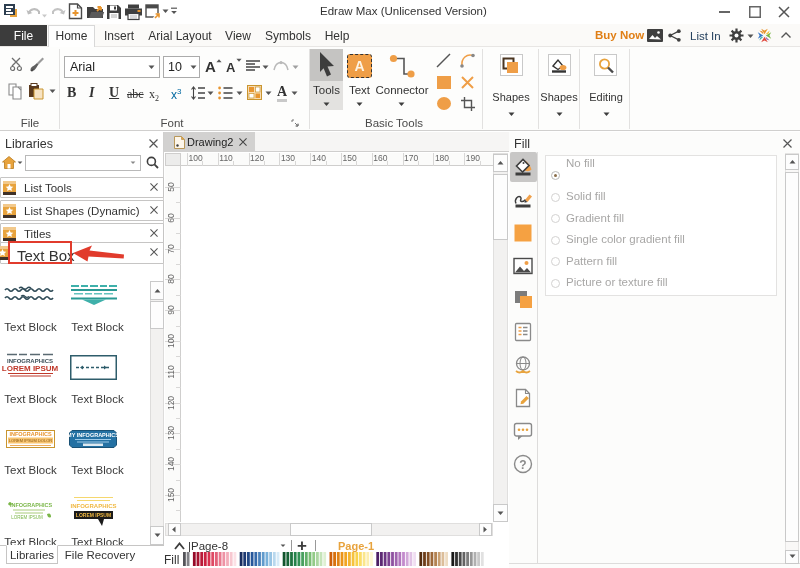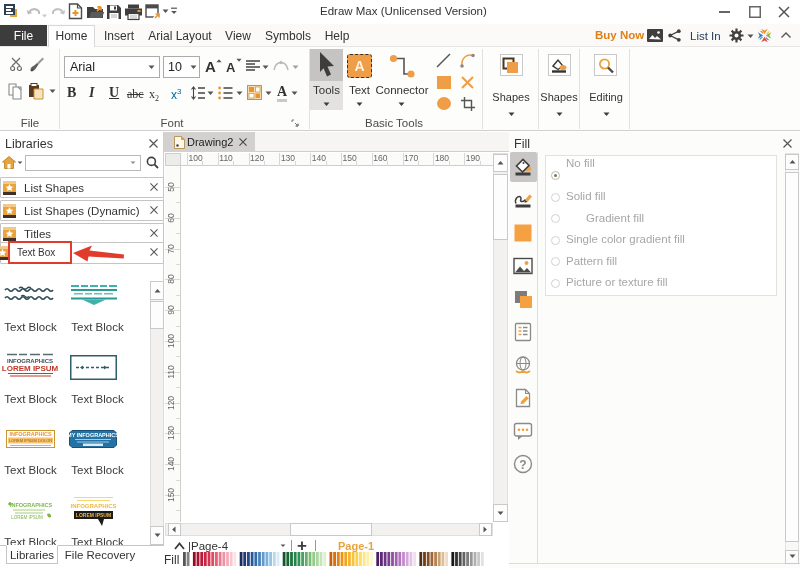--- a/index.html
+++ b/index.html
@@ -312,21 +312,21 @@
 <circle cx="5.4" cy="5.4" r="4" fill="none" stroke="#3f3f3f" stroke-width="1.6"></circle>
 <path d="M8.4 8.4 L12 12" stroke="#3f3f3f" stroke-width="1.8"></path>
   </svg>
 <div class="ab" style="left:0px;top:177px;width:164px;height:21px;background:#fff;border:1px solid #c6c5c4;border-radius:1px;"></div>
 <svg class="ab" style="left:3px;top:181px" width="13" height="14" viewBox="0 0 13 14">
 <rect x="0" y="0" width="13" height="14" fill="#e8a33d"></rect>
 <rect x="0" y="0" width="13" height="3" fill="#f2c98c"></rect>
 <rect x="0" y="11" width="13" height="3" fill="#3f3128"></rect>
 <path d="M6.5 3 l1.2 2.4 2.6 0.3 -1.9 1.8 0.5 2.6 -2.4 -1.3 -2.4 1.3 0.5 -2.6 -1.9 -1.8 2.6 -0.3 z" fill="#fff"></path>
 </svg>
-<div class="tx" style="left:24px;top:182px;font-size:11.5px;color:#333;">List Shapes</div>
+<div class="tx" style="left:24px;top:182px;font-size:11.5px;color:#333;">List Tools</div>
 <svg class="ab" style="left:150px;top:183px" width="8" height="8" viewBox="0 0 9 9">
     <path d="M0.5 0.5 L8.5 8.5 M8.5 0.5 L0.5 8.5" stroke="#555" stroke-width="1.2"></path>
   </svg>
 <div class="ab" style="left:0px;top:200px;width:164px;height:21px;background:#fff;border:1px solid #c6c5c4;border-radius:1px;"></div>
 <svg class="ab" style="left:3px;top:204px" width="13" height="14" viewBox="0 0 13 14">
 <rect x="0" y="0" width="13" height="14" fill="#e8a33d"></rect>
 <rect x="0" y="0" width="13" height="3" fill="#f2c98c"></rect>
 <rect x="0" y="11" width="13" height="3" fill="#3f3128"></rect>
 <path d="M6.5 3 l1.2 2.4 2.6 0.3 -1.9 1.8 0.5 2.6 -2.4 -1.3 -2.4 1.3 0.5 -2.6 -1.9 -1.8 2.6 -0.3 z" fill="#fff"></path>
 </svg>
@@ -345,21 +345,21 @@
 <svg class="ab" style="left:150px;top:229px" width="8" height="8" viewBox="0 0 9 9">
     <path d="M0.5 0.5 L8.5 8.5 M8.5 0.5 L0.5 8.5" stroke="#555" stroke-width="1.2"></path>
   </svg>
 <div class="ab" style="left:0px;top:242px;width:164px;height:22px;background:#fff;border:1px solid #c6c5c4;border-radius:1px;"></div>
 <svg class="ab" style="left:-4px;top:246px" width="13" height="14" viewBox="0 0 13 14">
 <rect x="0" y="0" width="13" height="14" fill="#e8a33d"></rect>
 <rect x="0" y="0" width="13" height="3" fill="#f2c98c"></rect>
 <rect x="0" y="11" width="13" height="3" fill="#3f3128"></rect>
 <path d="M6.5 3 l1.2 2.4 2.6 0.3 -1.9 1.8 0.5 2.6 -2.4 -1.3 -2.4 1.3 0.5 -2.6 -1.9 -1.8 2.6 -0.3 z" fill="#fff"></path>
 </svg>
-<div class="tx" style="left:17px;top:247px;font-size:10px;color:#333;">Text Box</div>
+<div class="tx" style="left:17px;top:247px;font-size:15px;color:#333;">Text Box</div>
 <svg class="ab" style="left:150px;top:248px" width="8" height="8" viewBox="0 0 9 9">
     <path d="M0.5 0.5 L8.5 8.5 M8.5 0.5 L0.5 8.5" stroke="#555" stroke-width="1.2"></path>
   </svg>
 <div class="ab" style="left:8px;top:241px;width:64px;height:23px;border:2.5px solid #e13b2c;"></div>
 <svg class="ab" style="left:72px;top:245px" width="54" height="18" viewBox="0 0 54 18">
 <path d="M1 8 L20 0.5 L17.5 5.5 L52 9.5 L51.7 13.5 L16.5 11.5 L15.5 16.5 Z" fill="#e13b2c"></path>
 </svg>
 <svg class="ab" style="left:5px;top:286px" width="50" height="16" viewBox="0 0 50 16">
 <path d="M0 4 q2 -2.5 4 0 t4 0 t4 0 t4 0 t4 0 t4 0 t4 0 t4 0 t4 0 t4 0 t4 0 t4 0" fill="none" stroke="#2e4a56" stroke-width="1.7"></path>
 <path d="M14 2.2 q2 -2 4 0 t4 0 t4 0" fill="none" stroke="#2e4a56" stroke-width="1.3"></path>
@@ -527,21 +527,21 @@
     <path d="M4.5 0.5 l-3.4 3 3.4 3z" fill="#555"></path>
   </svg>
 <div class="ab" style="left:290px;top:523px;width:82px;height:13px;background:#fdfdfd;border:1px solid #c9c9c9;"></div>
 <div class="ab" style="left:479px;top:523px;width:13px;height:13px;background:#fdfdfd;border:1px solid #c9c9c9;"></div>
 <svg class="ab" style="left:483px;top:526px" width="5" height="7" viewBox="0 0 5 7">
     <path d="M0.5 0.5 l3.4 3 -3.4 3z" fill="#555"></path>
   </svg>
 <svg class="ab" style="left:174px;top:542px" width="11" height="8" viewBox="0 0 11 8">
 <path d="M1 7 L5.5 1.5 L10 7" fill="none" stroke="#3d3d3d" stroke-width="1.8"></path>
   </svg>
-<div class="tx" style="left:188px;top:540px;font-size:11.5px;color:#333;">|Page-4</div>
+<div class="tx" style="left:188px;top:540px;font-size:11.5px;color:#333;">|Page-8</div>
 <svg class="ab" style="left:280px;top:544px" width="6" height="4" viewBox="0 0 7 5">
     <path d="M0.5 0.5 l3 3.4 3 -3.4z" fill="#555"></path>
   </svg>
 <div class="ab" style="left:291px;top:540px;width:1px;height:11px;background:#999;"></div>
 <div class="tx" style="left:297px;top:536px;font-size:17px;font-weight:bold;color:#3d3d3d;">+</div>
 <div class="ab" style="left:315px;top:540px;width:1px;height:11px;background:#999;"></div>
 <div class="tx" style="left:338px;top:540px;font-size:11px;font-weight:bold;color:#e8a33d;">Page-1</div>
 <div class="tx" style="left:164px;top:553px;font-size:12px;color:#333;">Fill</div>
 <svg class="ab" style="left:183px;top:552px" width="320" height="14" viewBox="0 0 320 14">
     <rect x="0.0" y="0" width="2.8" height="14" fill="#55555a"></rect>
@@ -699,21 +699,21 @@
 <text x="10" y="14.5" font-size="12" font-weight="bold" fill="#8a8a8a" text-anchor="middle" font-family="Liberation Sans">?</text>
     </g>
   </svg>
 <div class="ab" style="left:545px;top:155px;width:232px;height:141px;background:#fff;border:1px solid #e3e2e1;"></div>
 <div class="ab" style="left:551px;top:171.0px;width:9px;height:9px;border:1px solid #b9b9b9;border-radius:50%;background:#fff;"></div>
 <div class="ab" style="left:554px;top:174.0px;width:3px;height:3px;border-radius:50%;background:#8a6d4a;"></div>
 <div class="tx" style="left:566px;top:157px;font-size:11.5px;color:#a8a7a6;">No fill</div>
 <div class="ab" style="left:551px;top:192.5px;width:9px;height:9px;border:1px solid #d3d2d1;border-radius:50%;background:#fff;"></div>
 <div class="tx" style="left:566px;top:190.0px;font-size:11.5px;color:#a8a7a6;">Solid fill</div>
 <div class="ab" style="left:551px;top:214.0px;width:9px;height:9px;border:1px solid #d3d2d1;border-radius:50%;background:#fff;"></div>
-<div class="tx" style="left:566px;top:211.5px;font-size:11.5px;color:#a8a7a6;margin-left:20px;">Gradient fill</div>
+<div class="tx" style="left:566px;top:211.5px;font-size:11.5px;color:#a8a7a6;">Gradient fill</div>
 <div class="ab" style="left:551px;top:235.5px;width:9px;height:9px;border:1px solid #d3d2d1;border-radius:50%;background:#fff;"></div>
 <div class="tx" style="left:566px;top:233.0px;font-size:11.5px;color:#a8a7a6;">Single color gradient fill</div>
 <div class="ab" style="left:551px;top:257.0px;width:9px;height:9px;border:1px solid #d3d2d1;border-radius:50%;background:#fff;"></div>
 <div class="tx" style="left:566px;top:254.5px;font-size:11.5px;color:#a8a7a6;text-align:center;">Pattern fill</div>
 <div class="ab" style="left:551px;top:278.5px;width:9px;height:9px;border:1px solid #d3d2d1;border-radius:50%;background:#fff;"></div>
 <div class="tx" style="left:566px;top:276.0px;font-size:11.5px;color:#a8a7a6;">Picture or texture fill</div>
 <div class="ab" style="left:785px;top:153px;width:14px;height:411px;background:#f9f8f7;border:1px solid #e5e4e3;"></div>
 <div class="ab" style="left:785px;top:154px;width:14px;height:16px;background:#fdfdfd;border:1px solid #c9c9c9;"></div>
 <svg class="ab" style="left:788.5px;top:159px" width="7" height="5" viewBox="0 0 7 5">
     <path d="M0.5 4.5 l3 -3.4 3 3.4z" fill="#555"></path>

